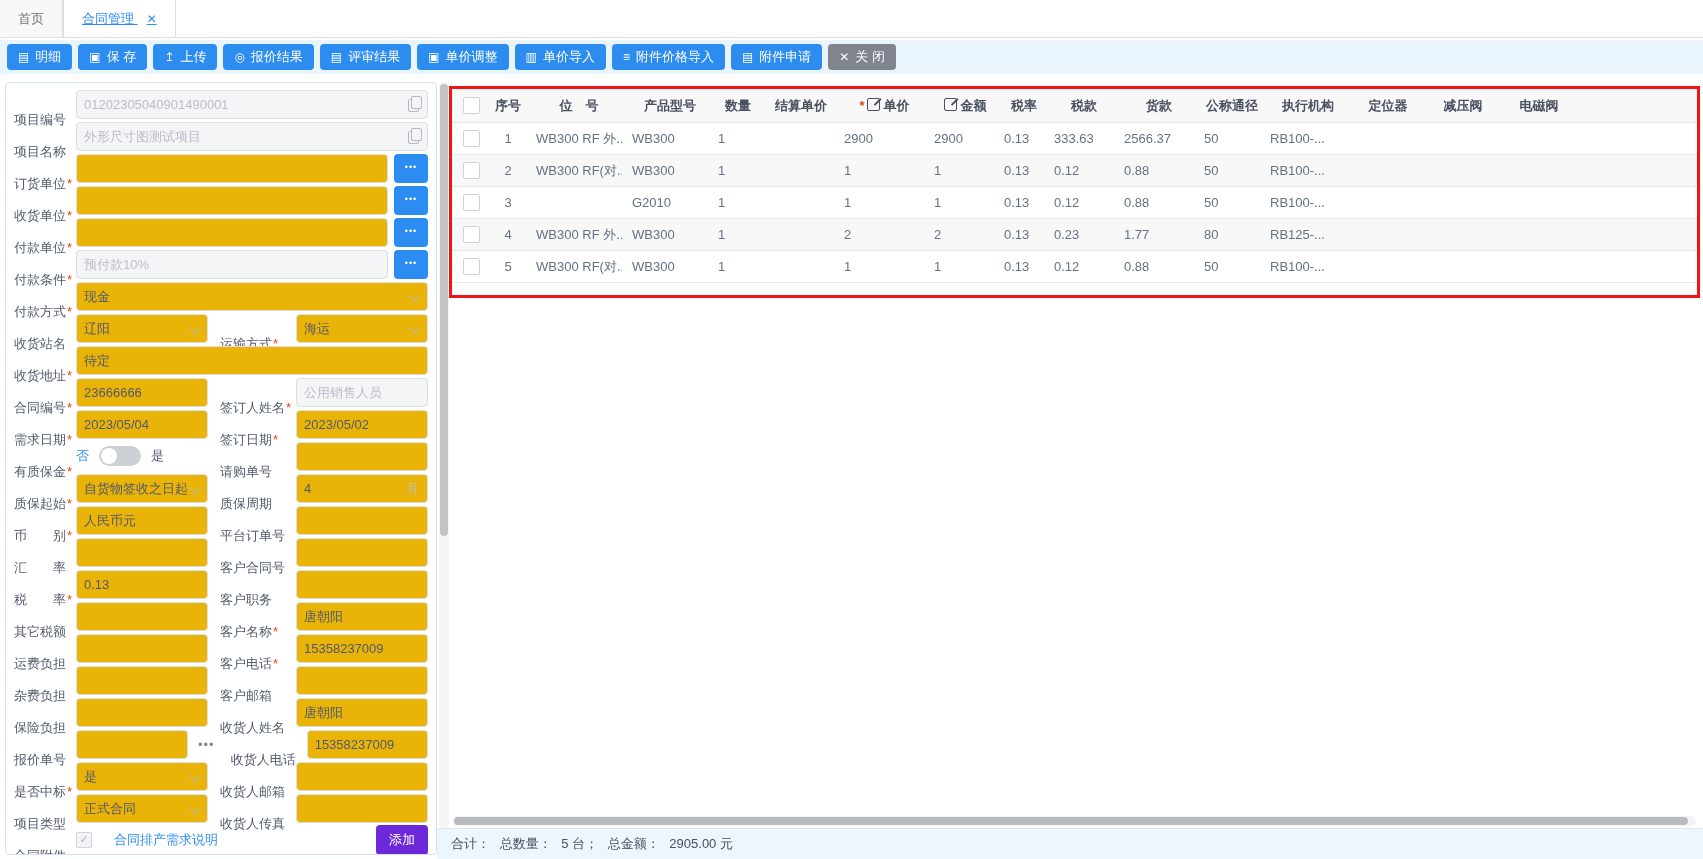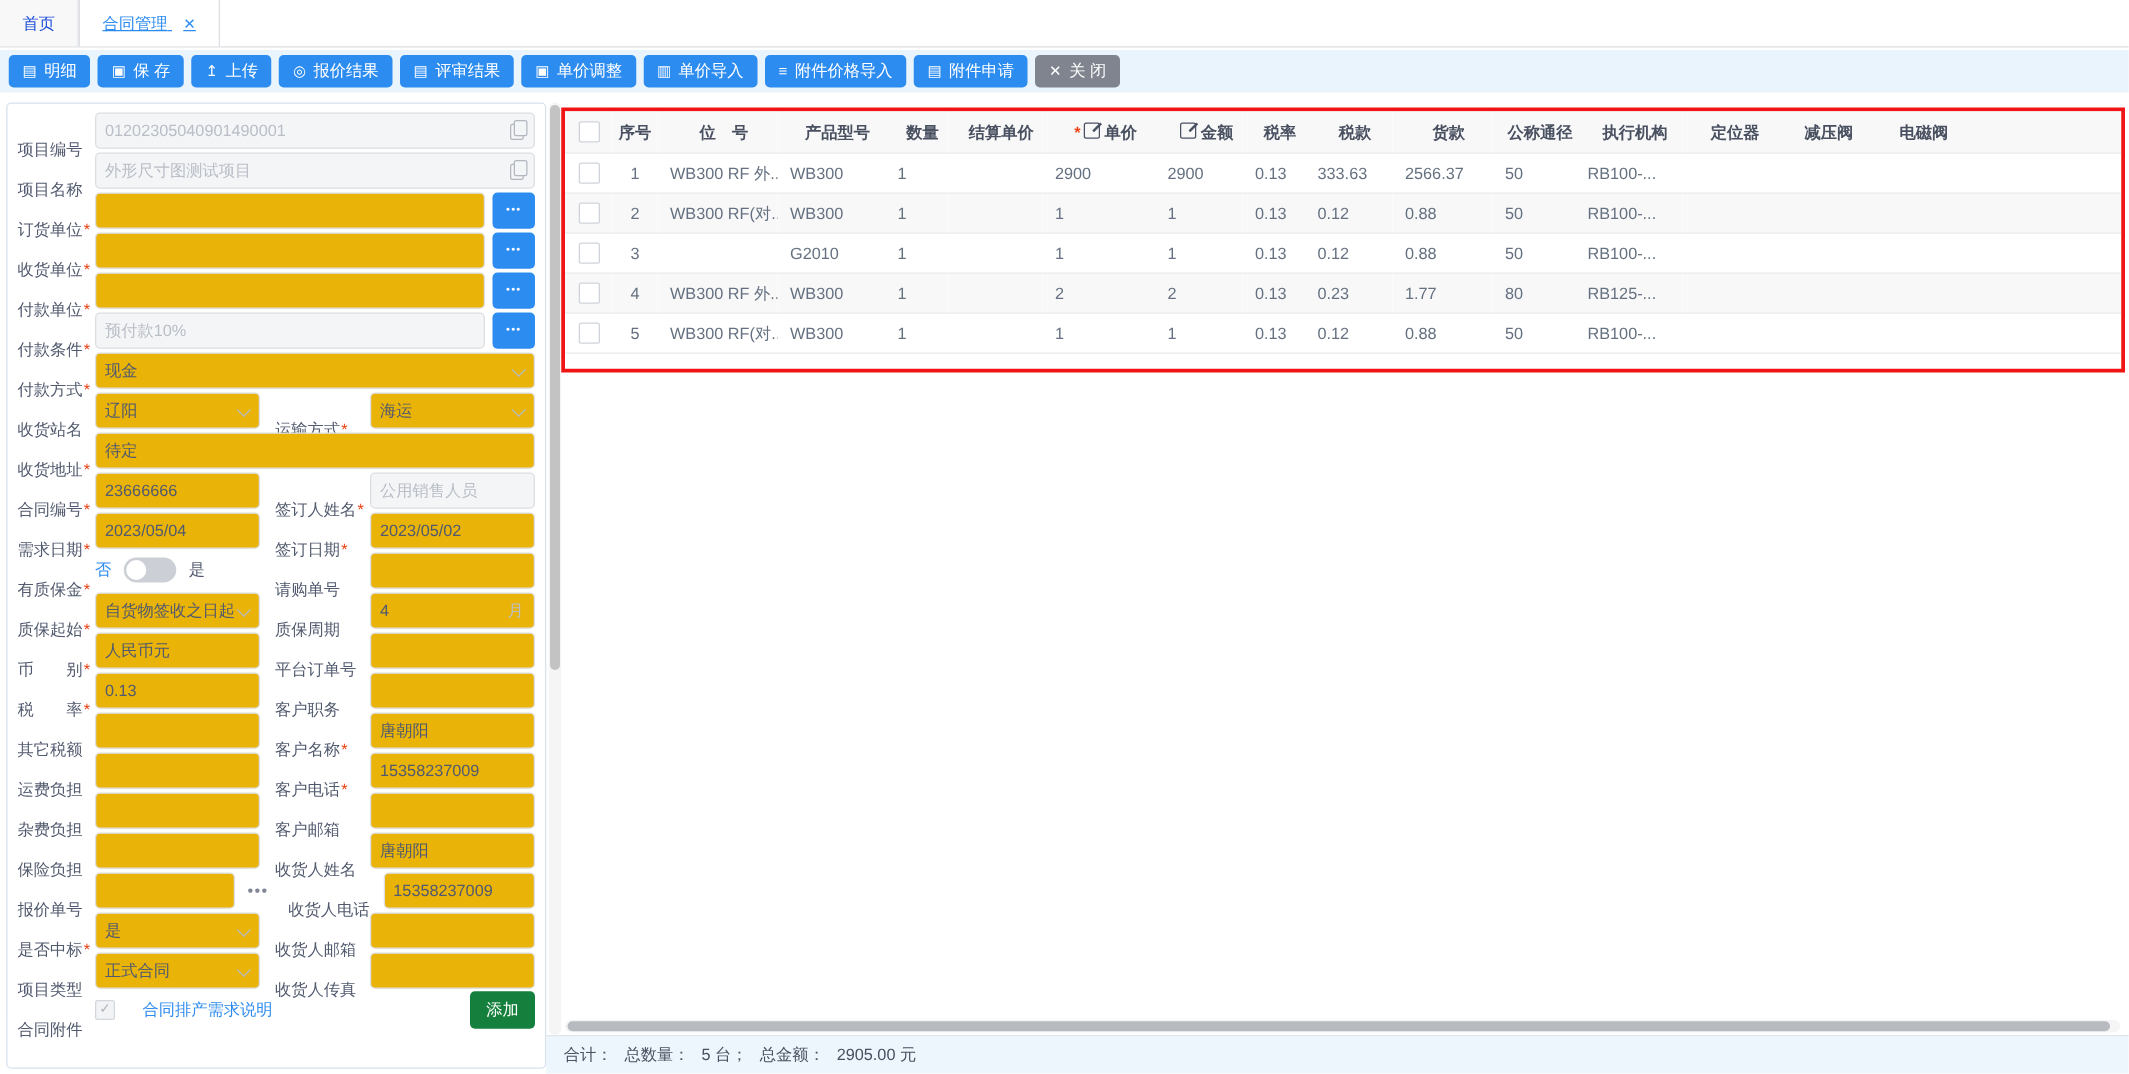--- a/index.html
+++ b/index.html
@@ -3,21 +3,21 @@
 <meta charset="utf-8">
 <style>
   html,body{margin:0;padding:0;}
   body{
     width:1703px;height:859px;position:relative;overflow:hidden;
     background:#fff;font-family:"Liberation Sans","DejaVu Sans",sans-serif;
     font-size:13px;color:#515a6e;
   }
   
   .tabbar{height:38px;border-bottom:1px solid #dcdee2;background:#fff;display:flex;box-sizing:border-box;}
-  .tab{padding:0 18px;line-height:37px;color:#1d4ed8;background:#f8f8f9;
+  .tab{padding:0 18px;line-height:37px;color:#737373;background:#f8f8f9;
        border-right:1px solid #dcdee2;cursor:pointer;white-space:nowrap;}
   .tab.active{background:#fff;color:#2d8cf0;border-left:1px solid #dcdee2;text-decoration:underline;}
   .tab-close{margin-left:9px;font-size:12px;color:#2d8cf0;}
   
   .toolbar{position:absolute;left:0;right:0;top:40px;height:34px;background:#e9f4fd;
            padding:4px 7px;box-sizing:border-box;display:flex;gap:6px;align-items:center;}
   .tbtn{height:26px;background:#2d8cf0;color:#fff;border-radius:4px;padding:0 11px;
         display:flex;align-items:center;gap:6px;font-size:13px;cursor:pointer;white-space:nowrap;}
   .tbtn.gray{background:#80848f;}
   .ticon{font-size:12px;line-height:1;}
@@ -48,21 +48,21 @@
             font-size:9px;letter-spacing:1px;cursor:pointer;}
   .dots-text{flex:none;color:#808695;margin:0 4px 0 10px;letter-spacing:1px;cursor:pointer;}
   .toggle-wrap{display:flex;align-items:center;gap:10px;height:29px;}
   .toggle-off{color:#2d8cf0;}
   .toggle-on{color:#515a6e;}
   .toggle{width:42px;height:20px;border-radius:10px;background:#ccd0d6;position:relative;cursor:pointer;}
   .toggle-knob{position:absolute;left:2px;top:2px;width:16px;height:16px;border-radius:50%;background:#fff;}
   .cb{display:inline-block;width:14px;height:14px;border:1px solid #d3d7dd;border-radius:2px;
       background:#f2f3f5;color:#b0b5bd;font-size:11px;line-height:13px;text-align:center;vertical-align:middle;}
   .attach-link{color:#2d8cf0;margin-left:12px;cursor:pointer;white-space:nowrap;}
-  .add-btn{margin-left:auto;flex:none;width:52px;height:30px;background:#15803d;color:#fff;
+  .add-btn{margin-left:auto;flex:none;width:52px;height:30px;background:#6d28d9;color:#fff;
            border-radius:4px;text-align:center;line-height:30px;cursor:pointer;}
   
   .vscrollbar{position:absolute;left:439px;top:82px;width:10px;height:746px;background:#f5f5f5;border-radius:5px;}
   .vthumb{position:absolute;left:1px;top:2px;width:8px;height:452px;background:#c3c3c3;border-radius:4px;}
   
   .red-box{position:absolute;left:449px;top:86px;width:1251px;height:212px;
            border:3px solid #f01414;box-sizing:border-box;background:#fff;overflow:hidden;}
   table{border-collapse:collapse;table-layout:fixed;width:100%;}
   thead th{height:33px;background:#f8f8f9;font-weight:bold;color:#495060;font-size:13px;
            text-align:center;padding:0 0 0 10px;border-bottom:1px solid #e8eaec;white-space:nowrap;overflow:hidden;}
@@ -255,20 +255,30 @@
         <div class="input">4</div>
         <span class="suffix">月</span>
       </div>
     </div>
     <div class="form-row">
       <div class="f-label"><span>币　　别</span><span class="req">*</span></div>
       <div class="f-widget">
         <div class="input">人民币元</div>
       </div>
       <div class="f-label second"><span>平台订单号</span></div>
+      <div class="f-widget">
+        <div class="input"></div>
+      </div>
+    </div>
+    <div class="form-row">
+      <div class="f-label"><span>汇　　率</span></div>
+      <div class="f-widget">
+        <div class="input"></div>
+      </div>
+      <div class="f-label second"><span>客户合同号</span></div>
       <div class="f-widget">
         <div class="input"></div>
       </div>
     </div>
     <div class="form-row">
       <div class="f-label"><span>税　　率</span><span class="req">*</span></div>
       <div class="f-widget">
         <div class="input">0.13</div>
       </div>
       <div class="f-label second"><span>客户职务</span></div>

